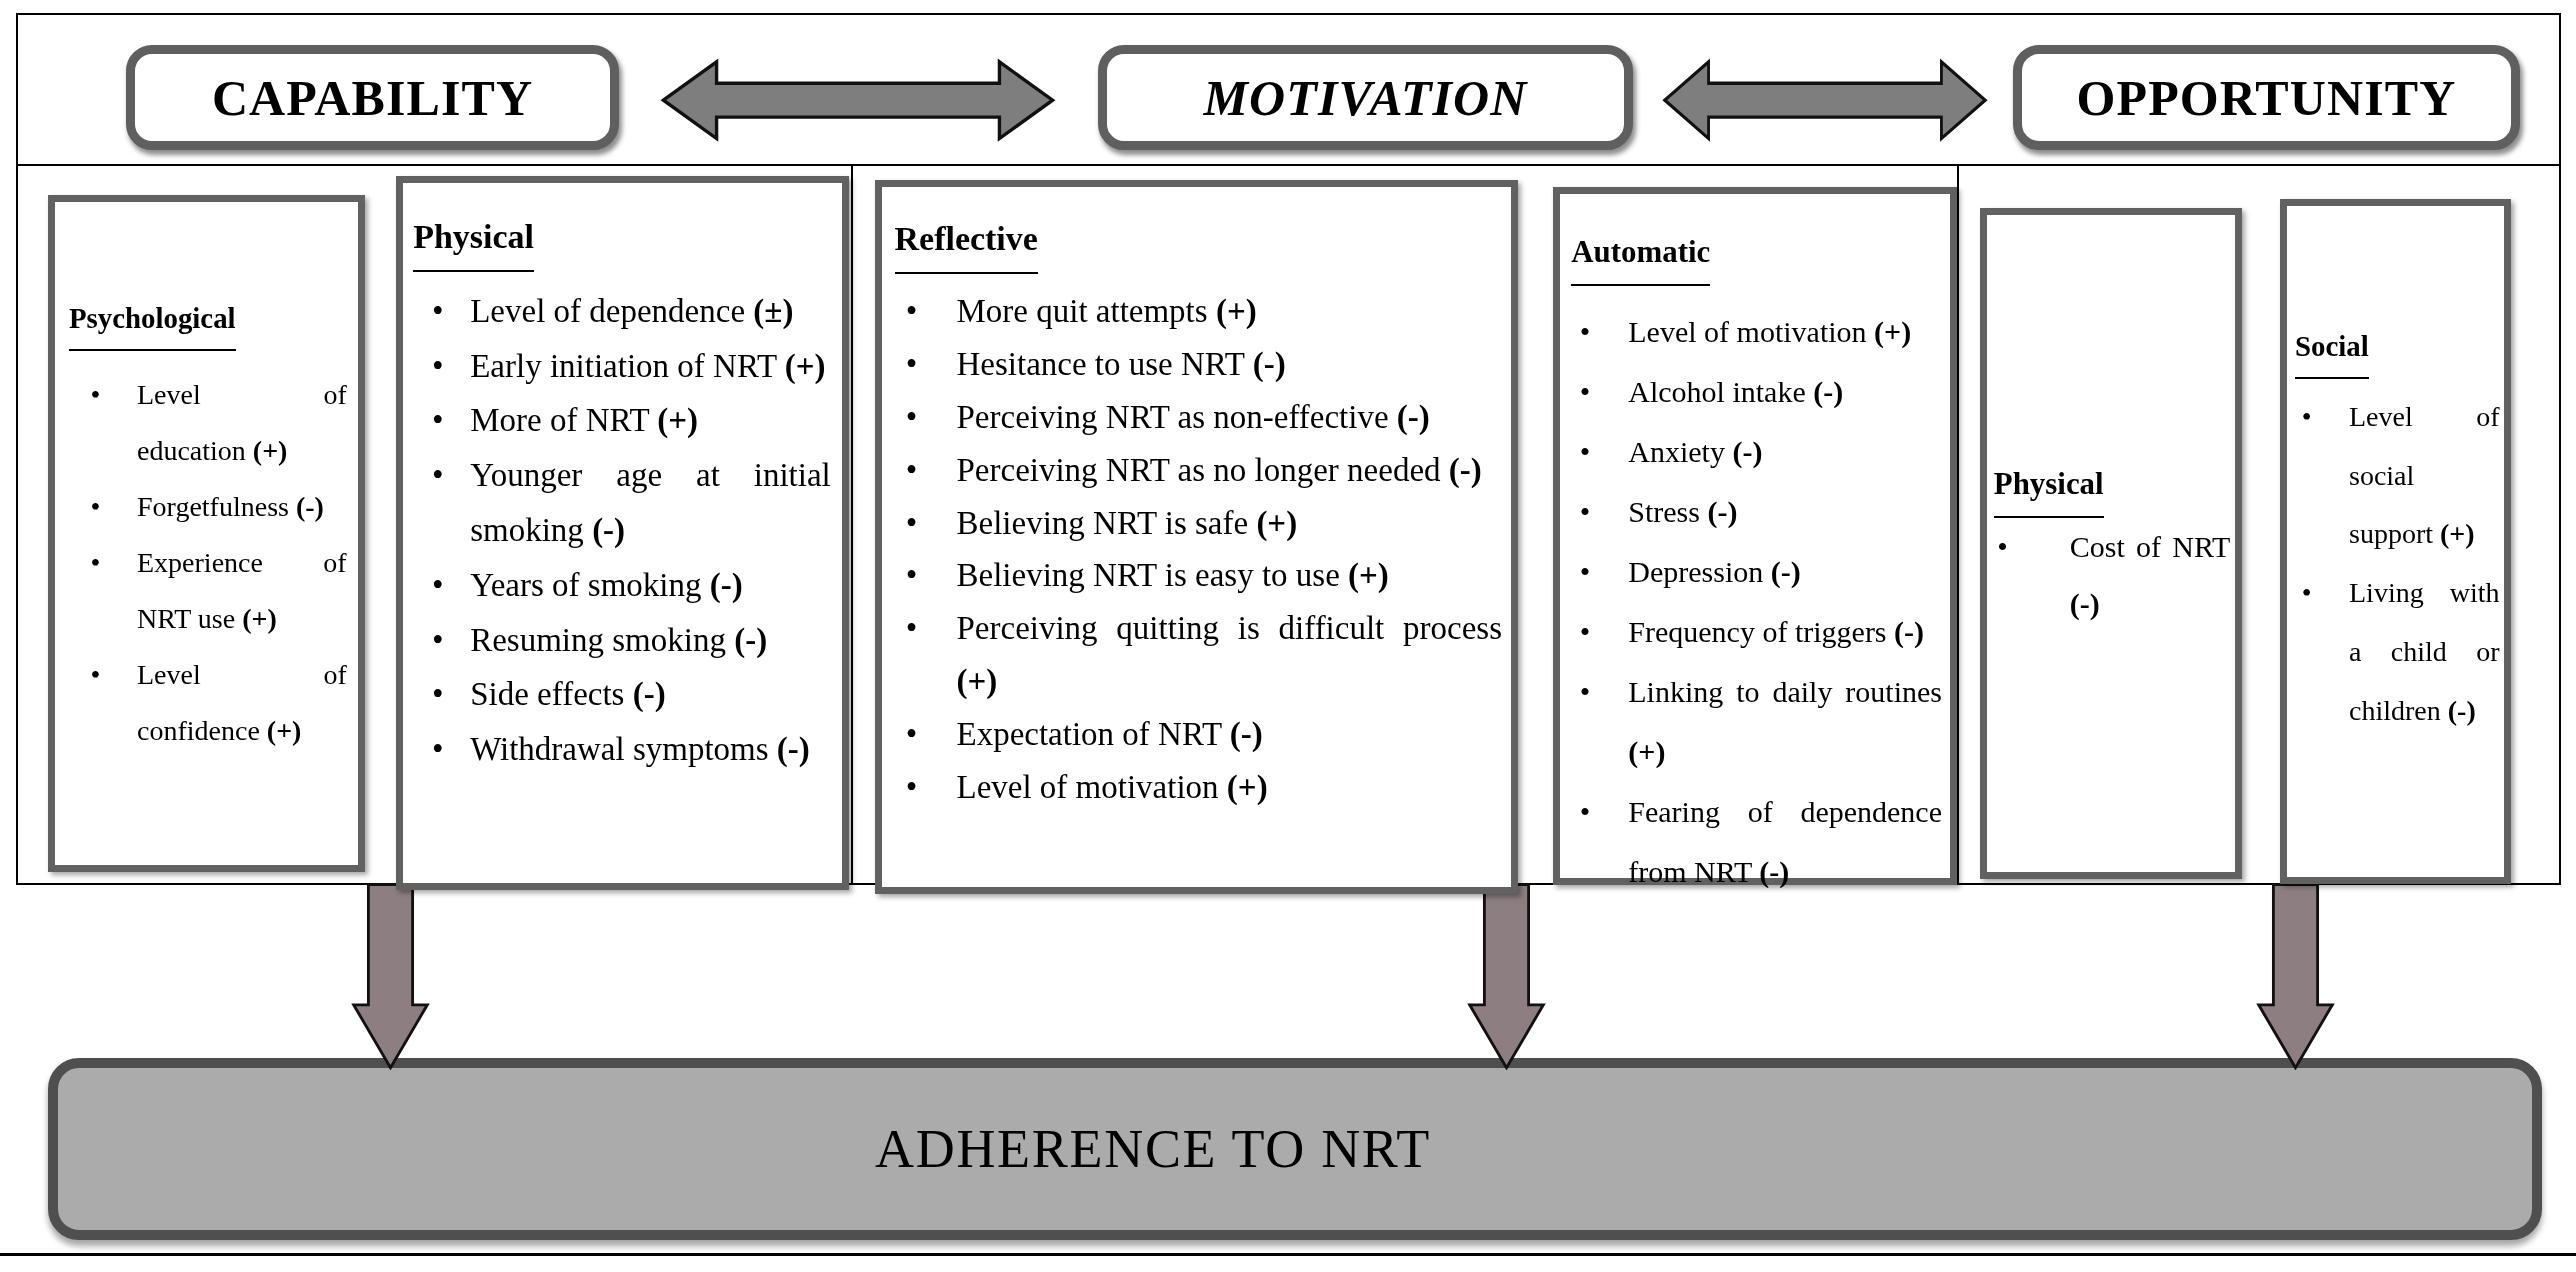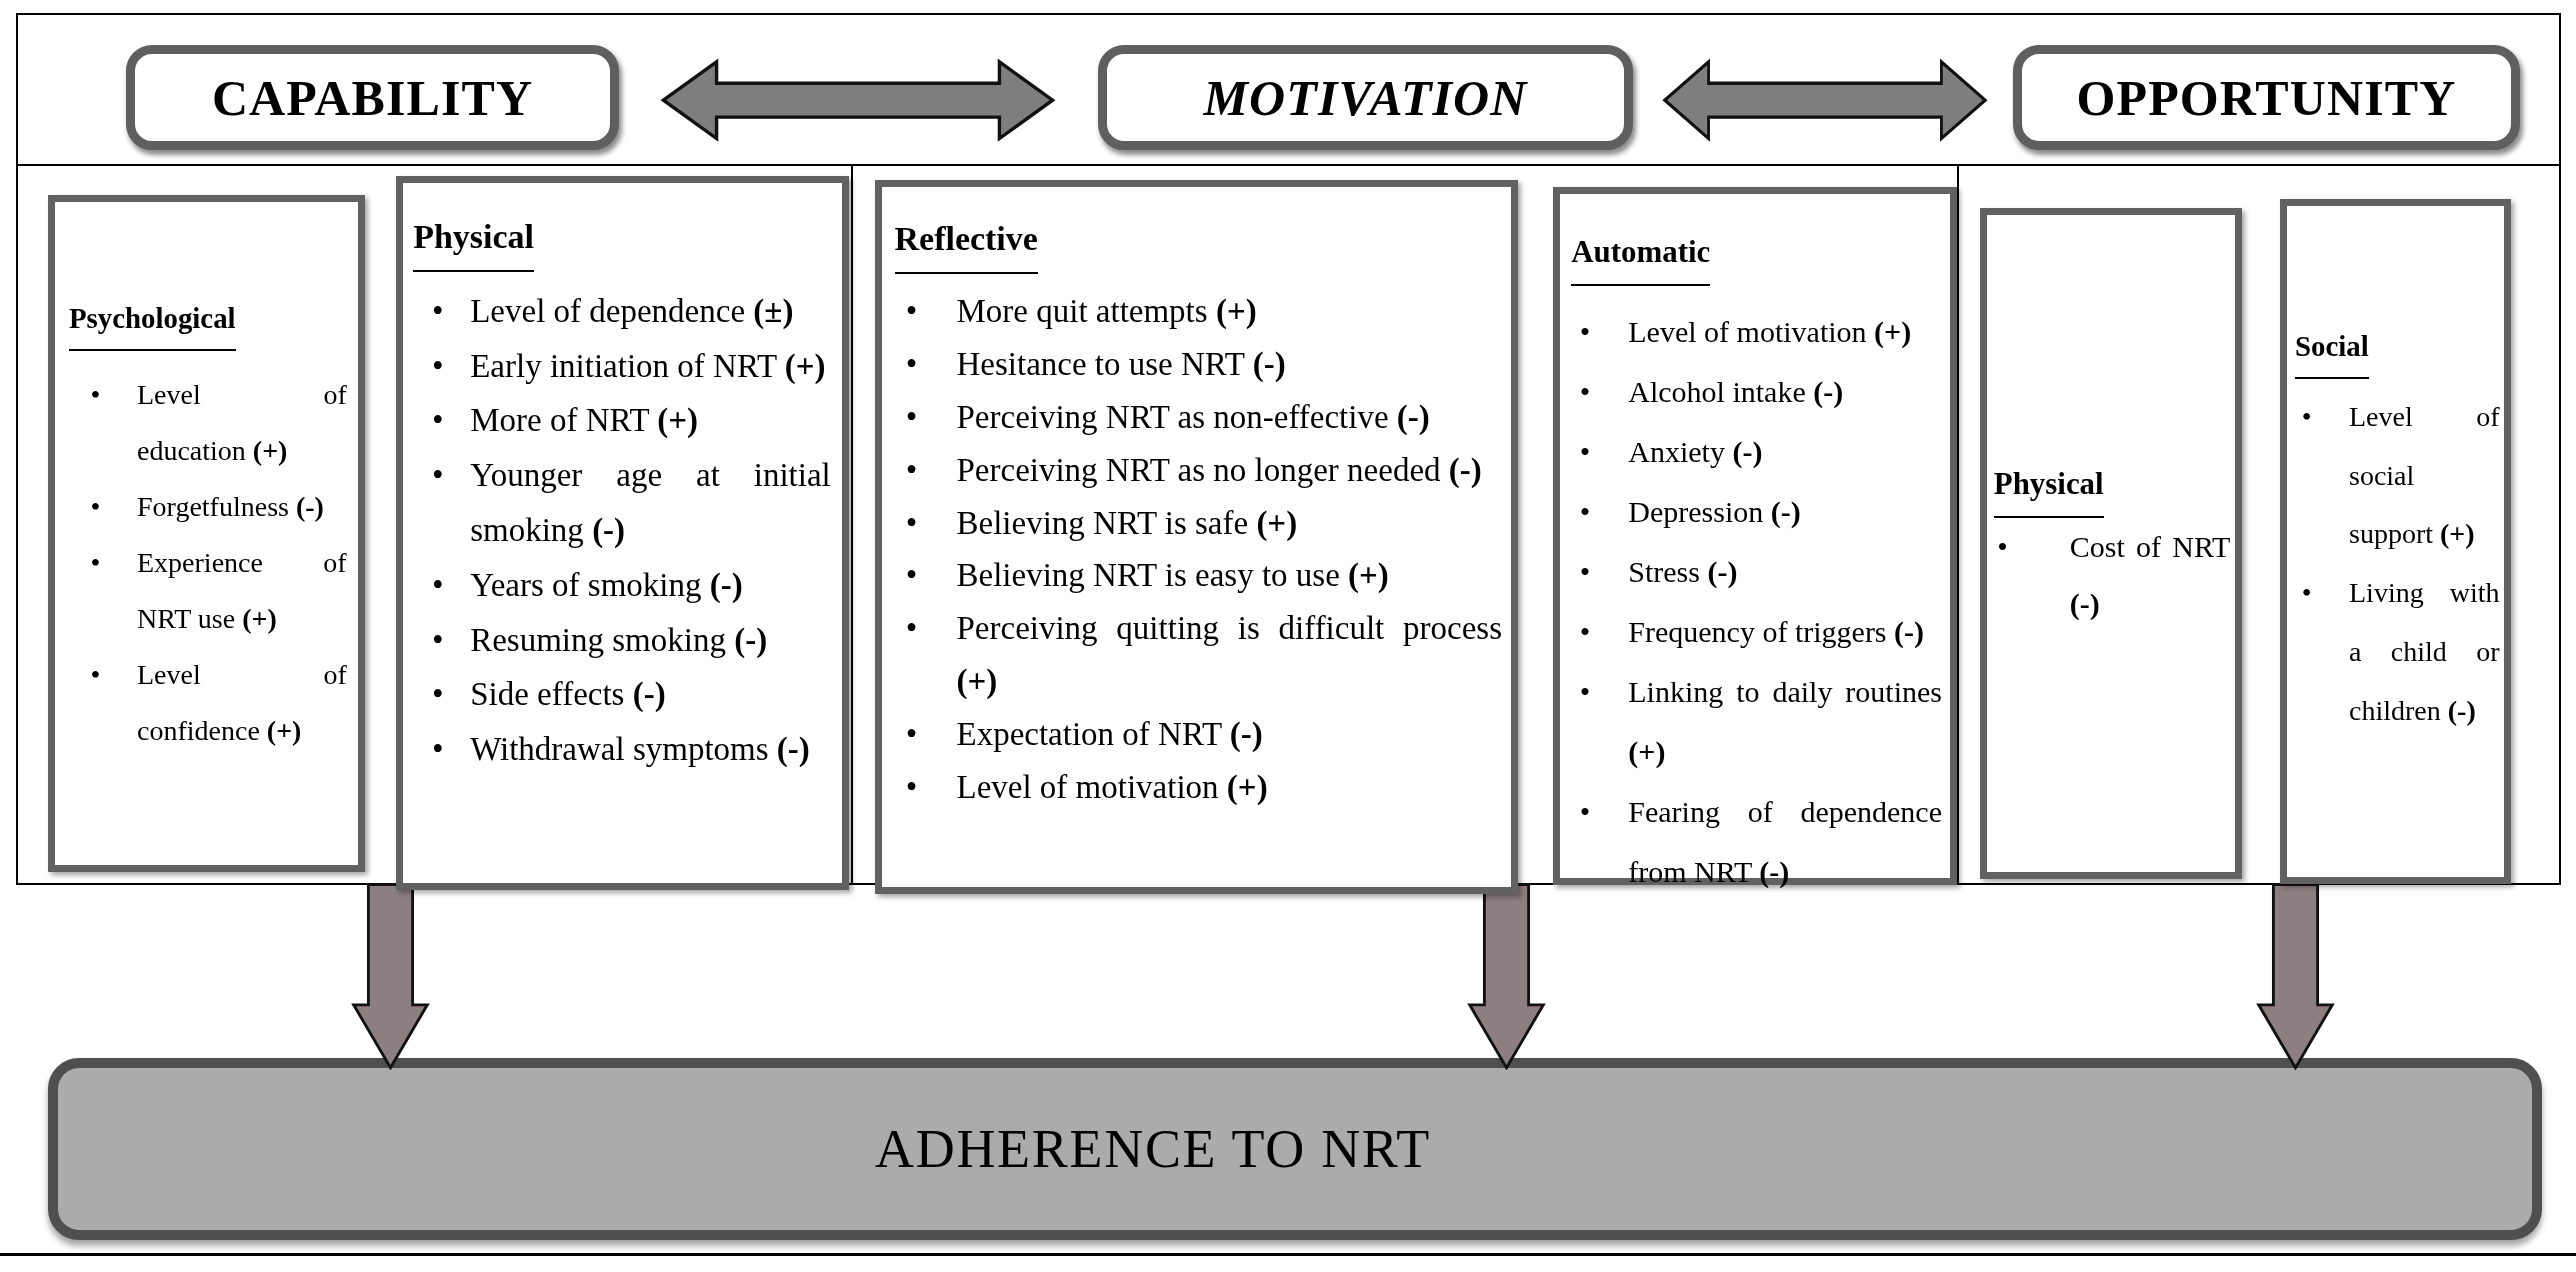--- a/index.html
+++ b/index.html
@@ -149,22 +149,22 @@
           <li><span>Level of motivation</span> <b class="sign">(+)</b></li>
         </ul>
   </section>
 
   <section class="cbox bx-3">
     <h3 class="bx-head"><span class="hd-txt">Automatic</span></h3>
     <ul class="bx-list">
           <li><span>Level of motivation</span> <b class="sign">(+)</b></li>
           <li><span>Alcohol intake</span> <b class="sign">(-)</b></li>
           <li><span>Anxiety</span> <b class="sign">(-)</b></li>
+          <li><span>Stress</span> <b class="sign">(-)</b></li>
           <li><span>Depression</span> <b class="sign">(-)</b></li>
-          <li><span>Stress</span> <b class="sign">(-)</b></li>
           <li><span>Frequency of triggers</span> <b class="sign">(-)</b></li>
           <li><span>Linking to daily routines</span> <b class="sign">(+)</b></li>
           <li><span>Fearing of dependence from NRT</span> <b class="sign">(-)</b></li>
         </ul>
   </section>
 
   <section class="cbox bx-4">
     <h3 class="bx-head"><span class="hd-txt">Physical</span></h3>
     <ul class="bx-list">
           <li><span>Cost of NRT</span> <b class="sign">(-)</b></li>

